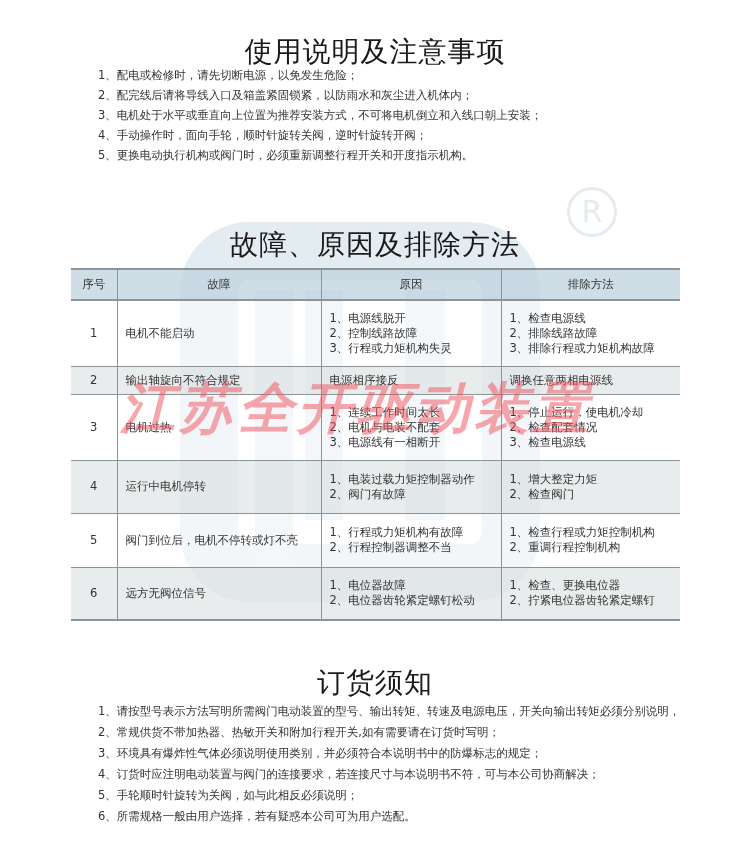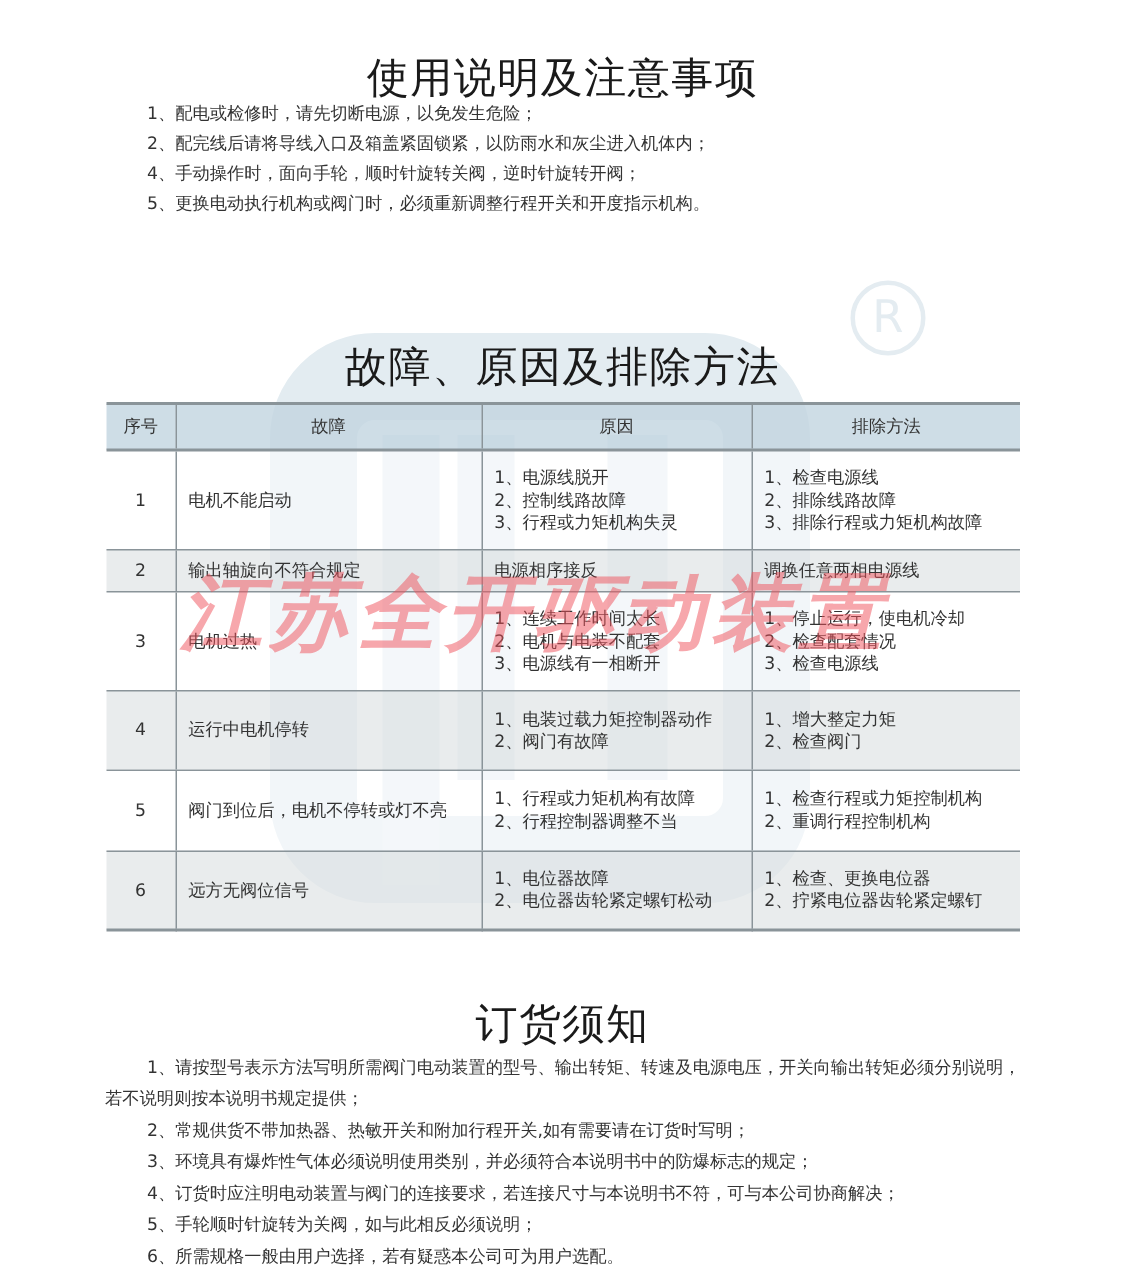--- a/index.html
+++ b/index.html
@@ -83,20 +83,21 @@
 <div class="bg-logo"></div>
 <div class="bg-logo-inner-left"></div>
 <div class="bg-logo-inner-mid"></div>
 <div class="bg-logo-inner-right"></div>
 <div class="reg-mark">R</div>
 
 <h1 id="title1" class="section-title">使用说明及注意事项</h1>
 <div class="notes">
   <div>1、配电或检修时，请先切断电源，以免发生危险；</div>
   <div>2、配完线后请将导线入口及箱盖紧固锁紧，以防雨水和灰尘进入机体内；</div>
+  <div>3、电机处于水平或垂直向上位置为推荐安装方式，不可将电机倒立和入线口朝上安装；</div>
   <div>4、手动操作时，面向手轮，顺时针旋转关阀，逆时针旋转开阀；</div>
   <div>5、更换电动执行机构或阀门时，必须重新调整行程开关和开度指示机构。</div>
 </div>
 
 <h1 id="title2" class="section-title">故障、原因及排除方法</h1>
 
 <table class="fault">
   <colgroup>
     <col style="width:46px">
     <col style="width:204px">
@@ -187,19 +188,18 @@
       </td>
     </tr>
   </tbody>
 </table>
 
 <div class="watermark">江苏全开驱动装置</div>
 
 <h1 id="title3" class="section-title">订货须知</h1>
 <div class="order-notes">
   <div class="indent">1、请按型号表示方法写明所需阀门电动装置的型号、输出转矩、转速及电源电压，开关向输出转矩必须分别说明，</div>
-  <div>若不说明则按本说明书规定提供；</div>
   <div class="indent">2、常规供货不带加热器、热敏开关和附加行程开关,如有需要请在订货时写明；</div>
   <div class="indent">3、环境具有爆炸性气体必须说明使用类别，并必须符合本说明书中的防爆标志的规定；</div>
   <div class="indent">4、订货时应注明电动装置与阀门的连接要求，若连接尺寸与本说明书不符，可与本公司协商解决；</div>
   <div class="indent">5、手轮顺时针旋转为关阀，如与此相反必须说明；</div>
   <div class="indent">6、所需规格一般由用户选择，若有疑惑本公司可为用户选配。</div>
 </div>
 
 </body></html>

